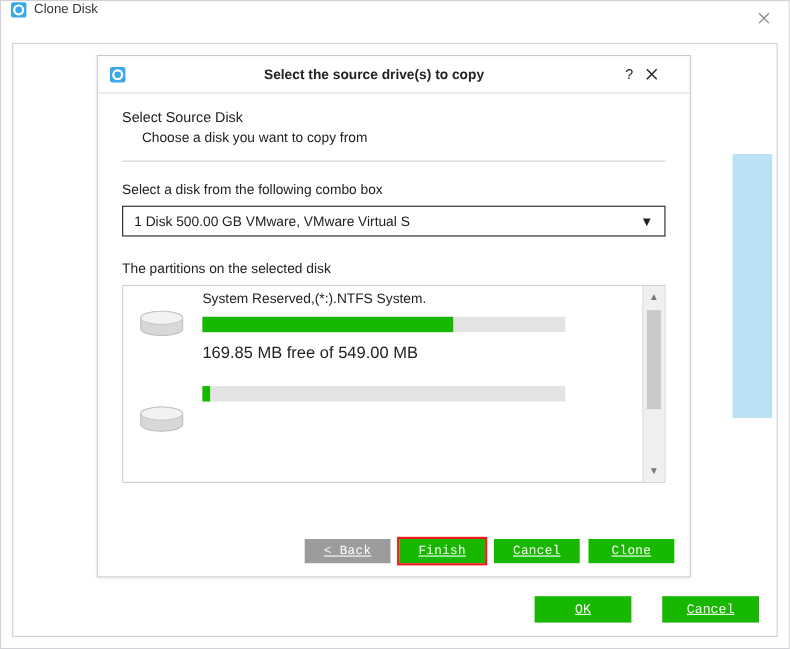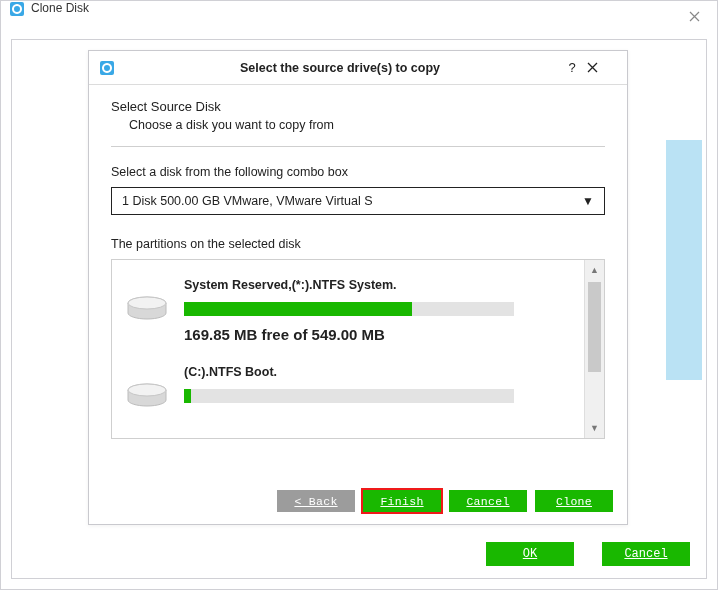--- a/index.html
+++ b/index.html
@@ -43,22 +43,22 @@
   .hr { height: 1px; background: #cfcfcf; margin: 14px 0 18px 0; }
   .label { font-size: 12.5px; color: #222; margin-bottom: 8px; }
   .combo {
     height: 28px; border: 1px solid #222; display: flex; align-items: center;
     padding: 0 10px; font-size: 12.5px; color: #222; justify-content: space-between;
     margin-bottom: 22px;
   }
   .combo .chev { font-size: 12px; }
   .partbox-wrap { position: relative; }
   .partbox {
-    height: 180px; border: 1px solid #cfcfcf; padding: 18px 26px 10px 14px;
-    overflow: hidden; position: relative; font-weight: bold;
+    height: 180px; border: 1px solid #cfcfcf; padding: 4px 26px 10px 14px;
+    overflow: hidden; position: relative;
   }
   .scrollbar {
     position: absolute; right: 1px; top: 1px; bottom: 1px; width: 20px;
     background: #f0f0f0; border-left: 1px solid #dedede;
   }
   .scroll-arrow { height: 20px; display:flex;align-items:center;justify-content:center;color:#777;font-size:9px;}
   .scroll-thumb { position:absolute; left:3px; right:3px; top:22px; height:90px; background:#c9c9c9; }
   .part-row { display: flex; align-items: flex-start; margin-bottom: 22px; }
   .disk-icon { width: 44px; margin-right: 14px; padding-top: 18px; }
   .part-info { flex: 1; }
@@ -165,21 +165,20 @@
 
             <div class="part-row">
               <div class="disk-icon">
                 <svg width="42" height="26" viewBox="0 0 42 26">
                     <ellipse cx="21" cy="7" rx="19" ry="6" fill="#e6e6e6" stroke="#bcbcbc"></ellipse>
                     <path d="M2 7v10c0 3.3 8.5 6 19 6s19-2.7 19-6V7" fill="#d8d8d8" stroke="#bcbcbc"></path>
                     <ellipse cx="21" cy="7" rx="19" ry="6" fill="#f2f2f2" stroke="#c6c6c6"></ellipse>
                   </svg>
               </div>
               <div class="part-info">
-                <div class="part-title">(C:).NTFS Boot.</div>
                 <div class="prog">
                   <div class="prog-fill" style="width:2%"></div>
                 </div>
                 <div class="part-stat"></div>
               </div>
             </div>
 
           </div>
           <div class="scrollbar">
             <div class="scroll-arrow">▲</div>

